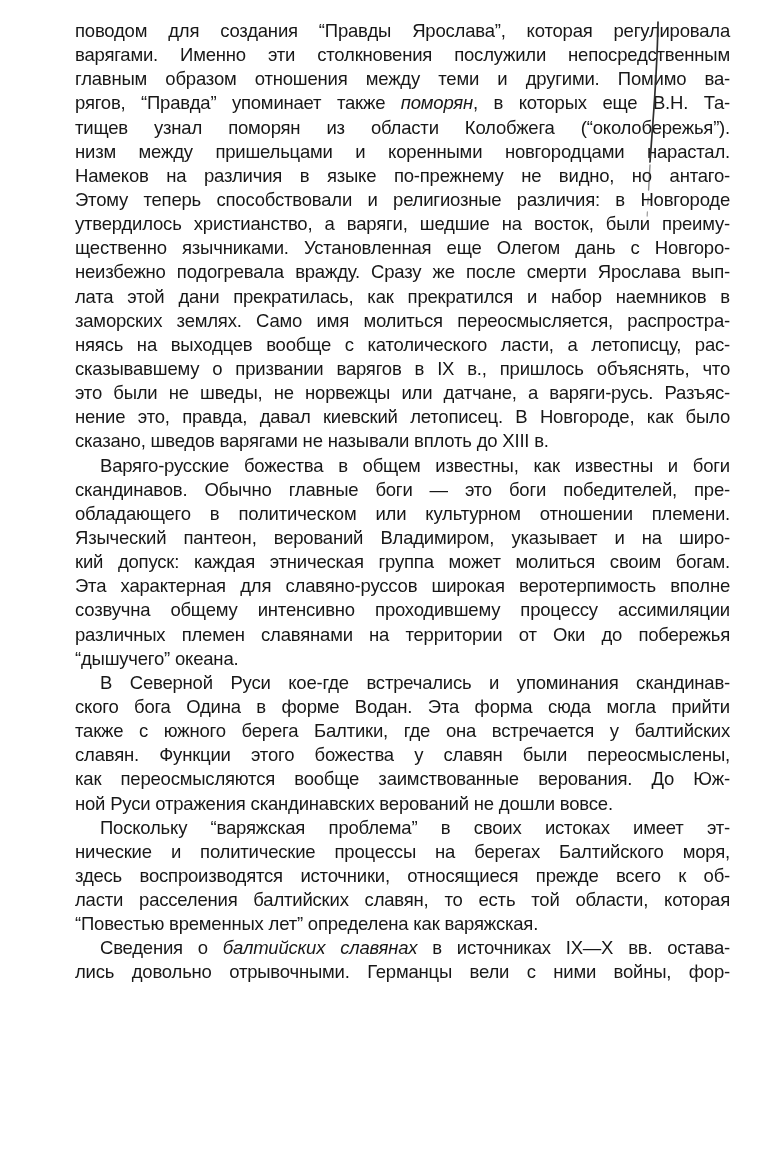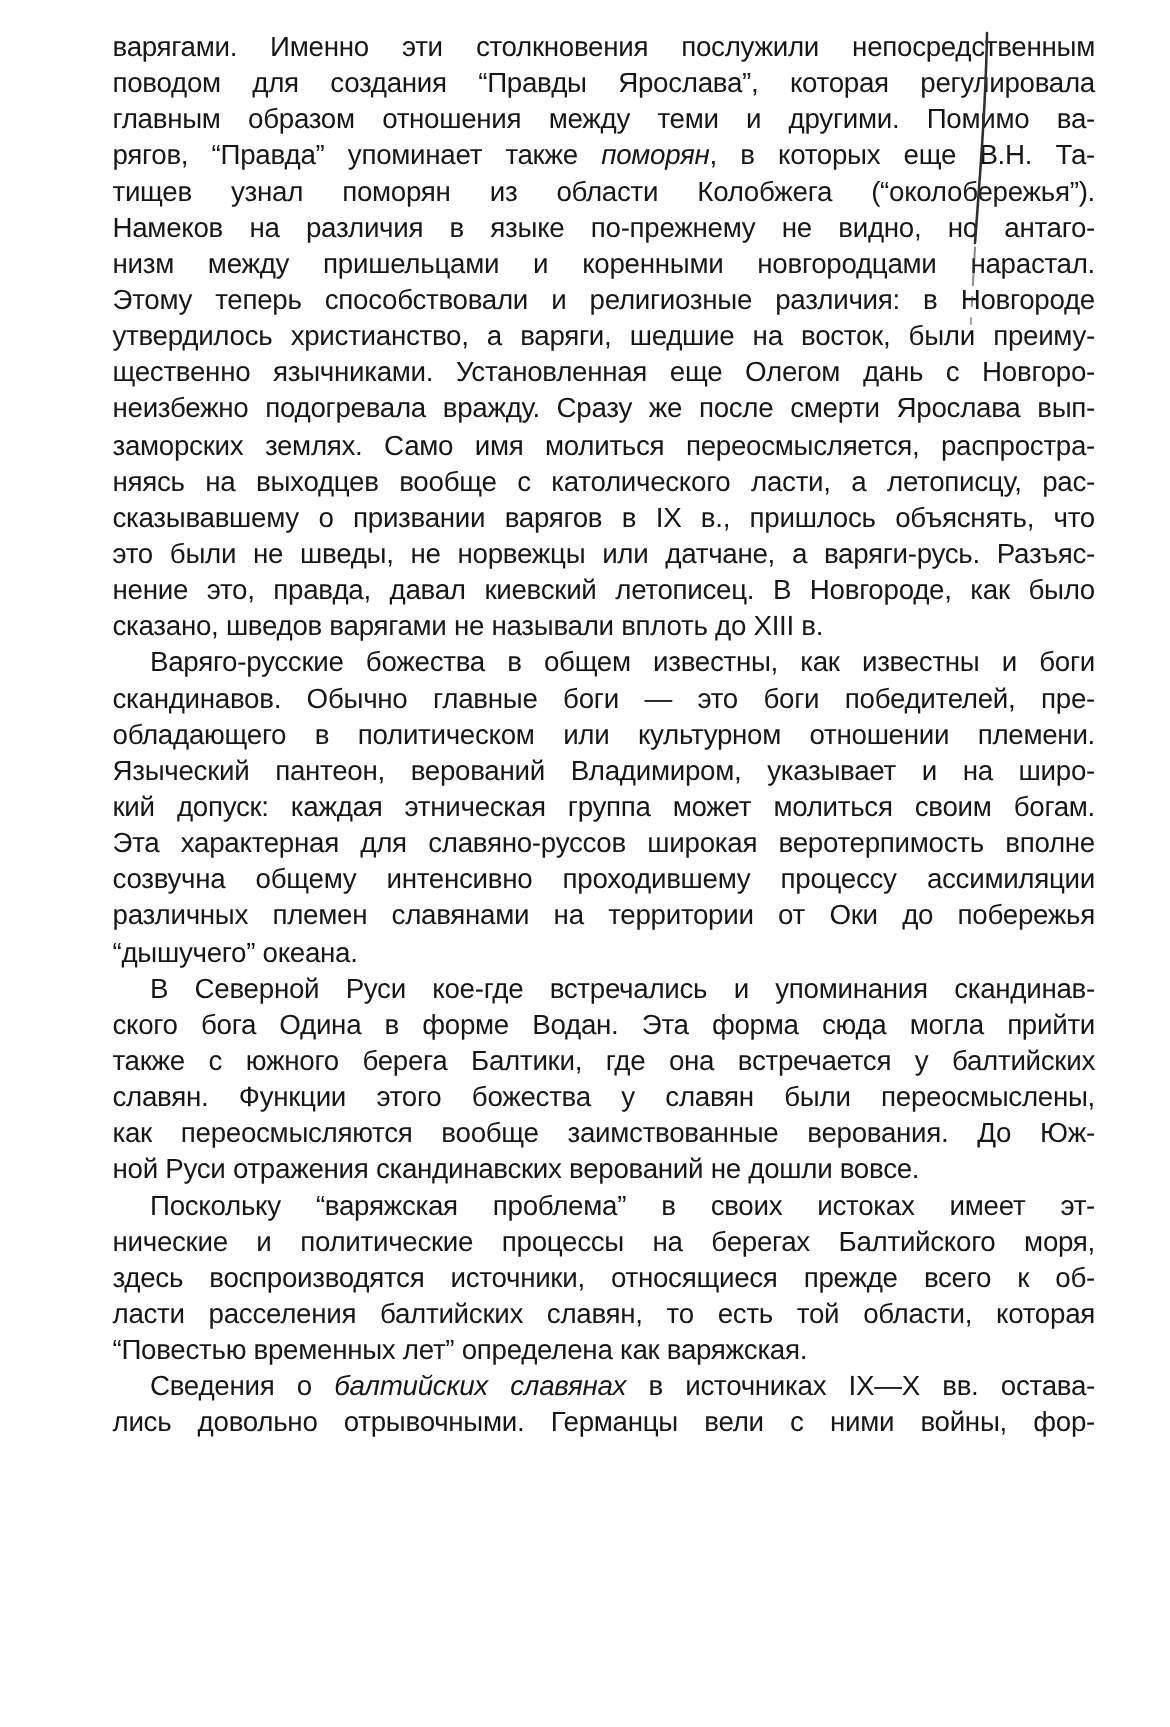--- a/index.html
+++ b/index.html
@@ -41,31 +41,32 @@
     width:32px;height:212px;
     pointer-events:none;
   }
 </style>
 </head>
 <body>
 
 <div class="page">
   <div class="text-block" style="color: rgb(23, 23, 23);">
       <div class="paragraph">
+        <div class="line"><span>поводом для создания “Правды Ярослава”, которая регулировала</span></div>
         <div class="line"><span>варягами. Именно эти столкновения послужили непосредственным</span></div>
-        <div class="line"><span>поводом для создания “Правды Ярослава”, которая регулировала</span></div>
         <div class="line"><span>главным образом отношения между теми и другими. Помимо ва-</span></div>
         <div class="line"><span>рягов, “Правда” упоминает также </span><em>поморян</em><span>, в которых еще В.Н. Та-</span></div>
         <div class="line"><span>тищев узнал поморян из области Колобжега (“околобережья”).</span></div>
+        <div class="line"><span>низм между пришельцами и коренными новгородцами нарастал.</span></div>
         <div class="line"><span>Намеков на различия в языке по-прежнему не видно, но антаго-</span></div>
-        <div class="line"><span>низм между пришельцами и коренными новгородцами нарастал.</span></div>
         <div class="line"><span>Этому теперь способствовали и религиозные различия: в Новгороде</span></div>
         <div class="line"><span>утвердилось христианство, а варяги, шедшие на восток, были преиму-</span></div>
         <div class="line"><span>щественно язычниками. Установленная еще Олегом дань с Новгоро-</span></div>
         <div class="line"><span>неизбежно подогревала вражду. Сразу же после смерти Ярослава вып-</span></div>
+        <div class="line"><span>лата этой дани прекратилась, как прекратился и набор наемников в</span></div>
         <div class="line"><span>заморских землях. Само имя молиться переосмысляется, распростра-</span></div>
         <div class="line"><span>няясь на выходцев вообще с католического ласти, а летописцу, рас-</span></div>
         <div class="line"><span>сказывавшему о призвании варягов в IX в., пришлось объяснять, что</span></div>
         <div class="line"><span>это были не шведы, не норвежцы или датчане, а варяги-русь. Разъяс-</span></div>
         <div class="line"><span>нение это, правда, давал киевский летописец. В Новгороде, как было</span></div>
         <div class="line end"><span>сказано, шведов варягами не называли вплоть до XIII в.</span></div>
       </div>
       <div class="paragraph">
         <div class="line indent"><span>Варяго-русские божества в общем известны, как известны и боги</span></div>
         <div class="line"><span>скандинавов. Обычно главные боги — это боги победителей, пре-</span></div>

